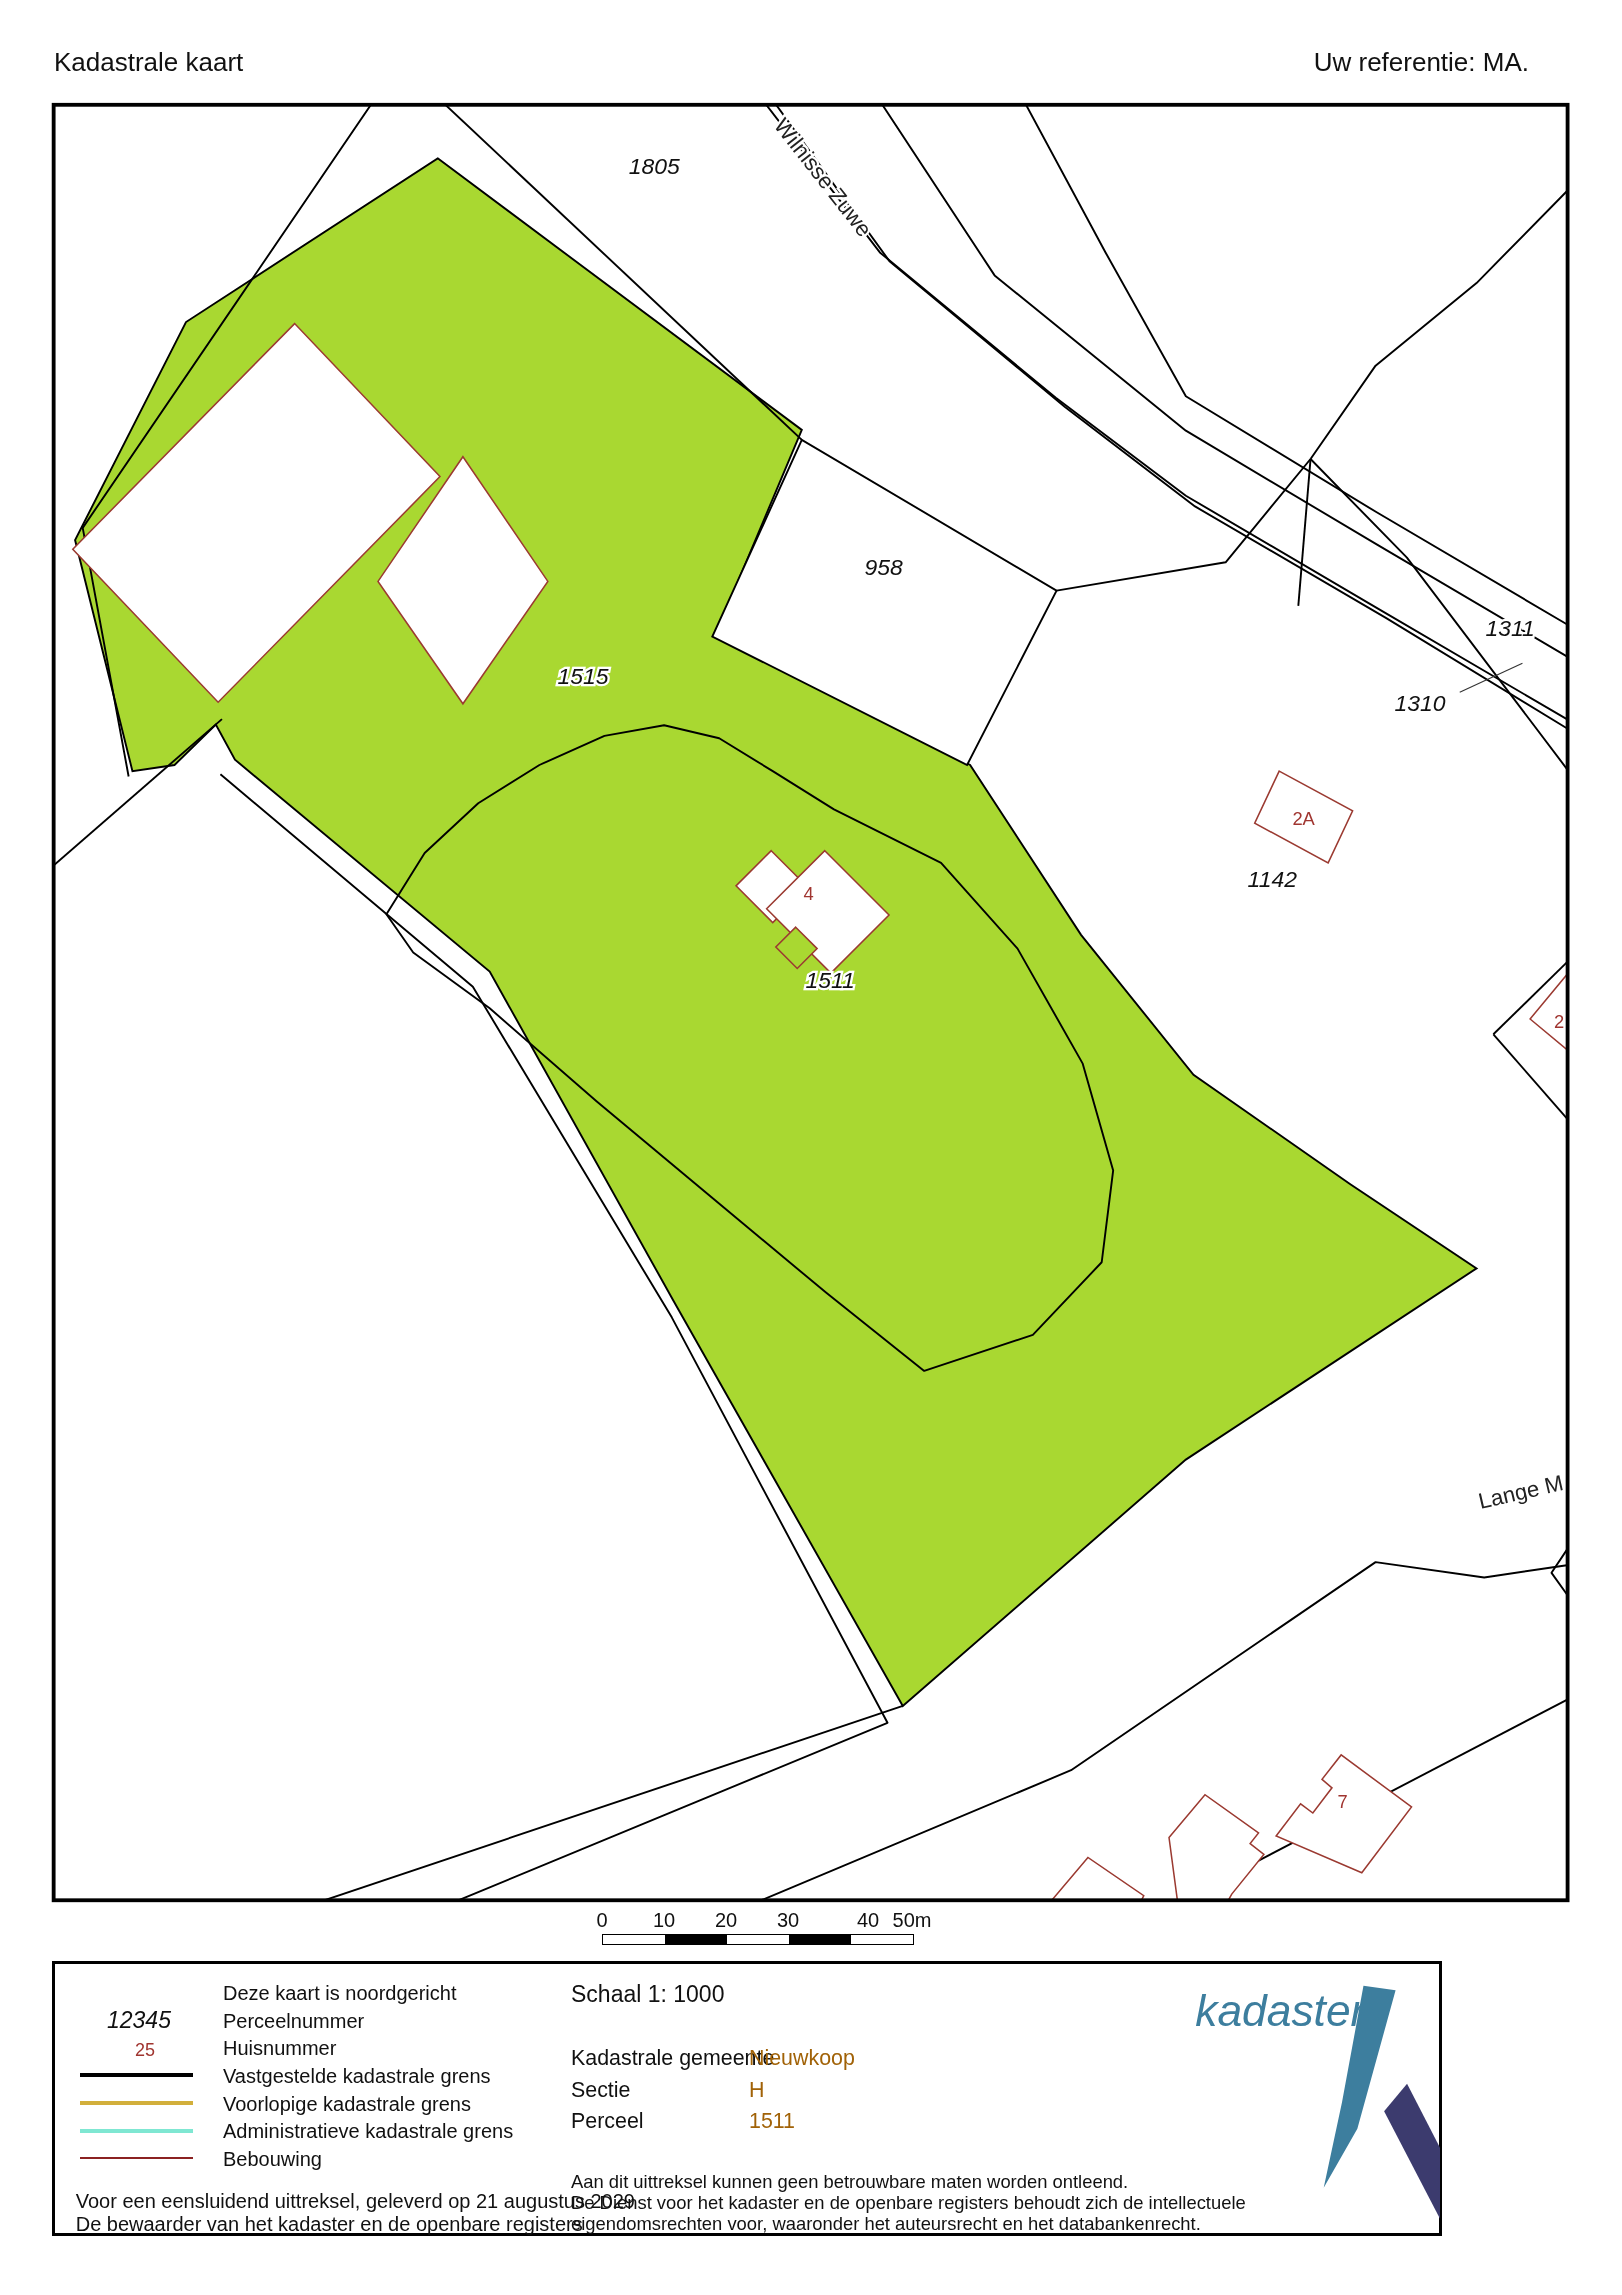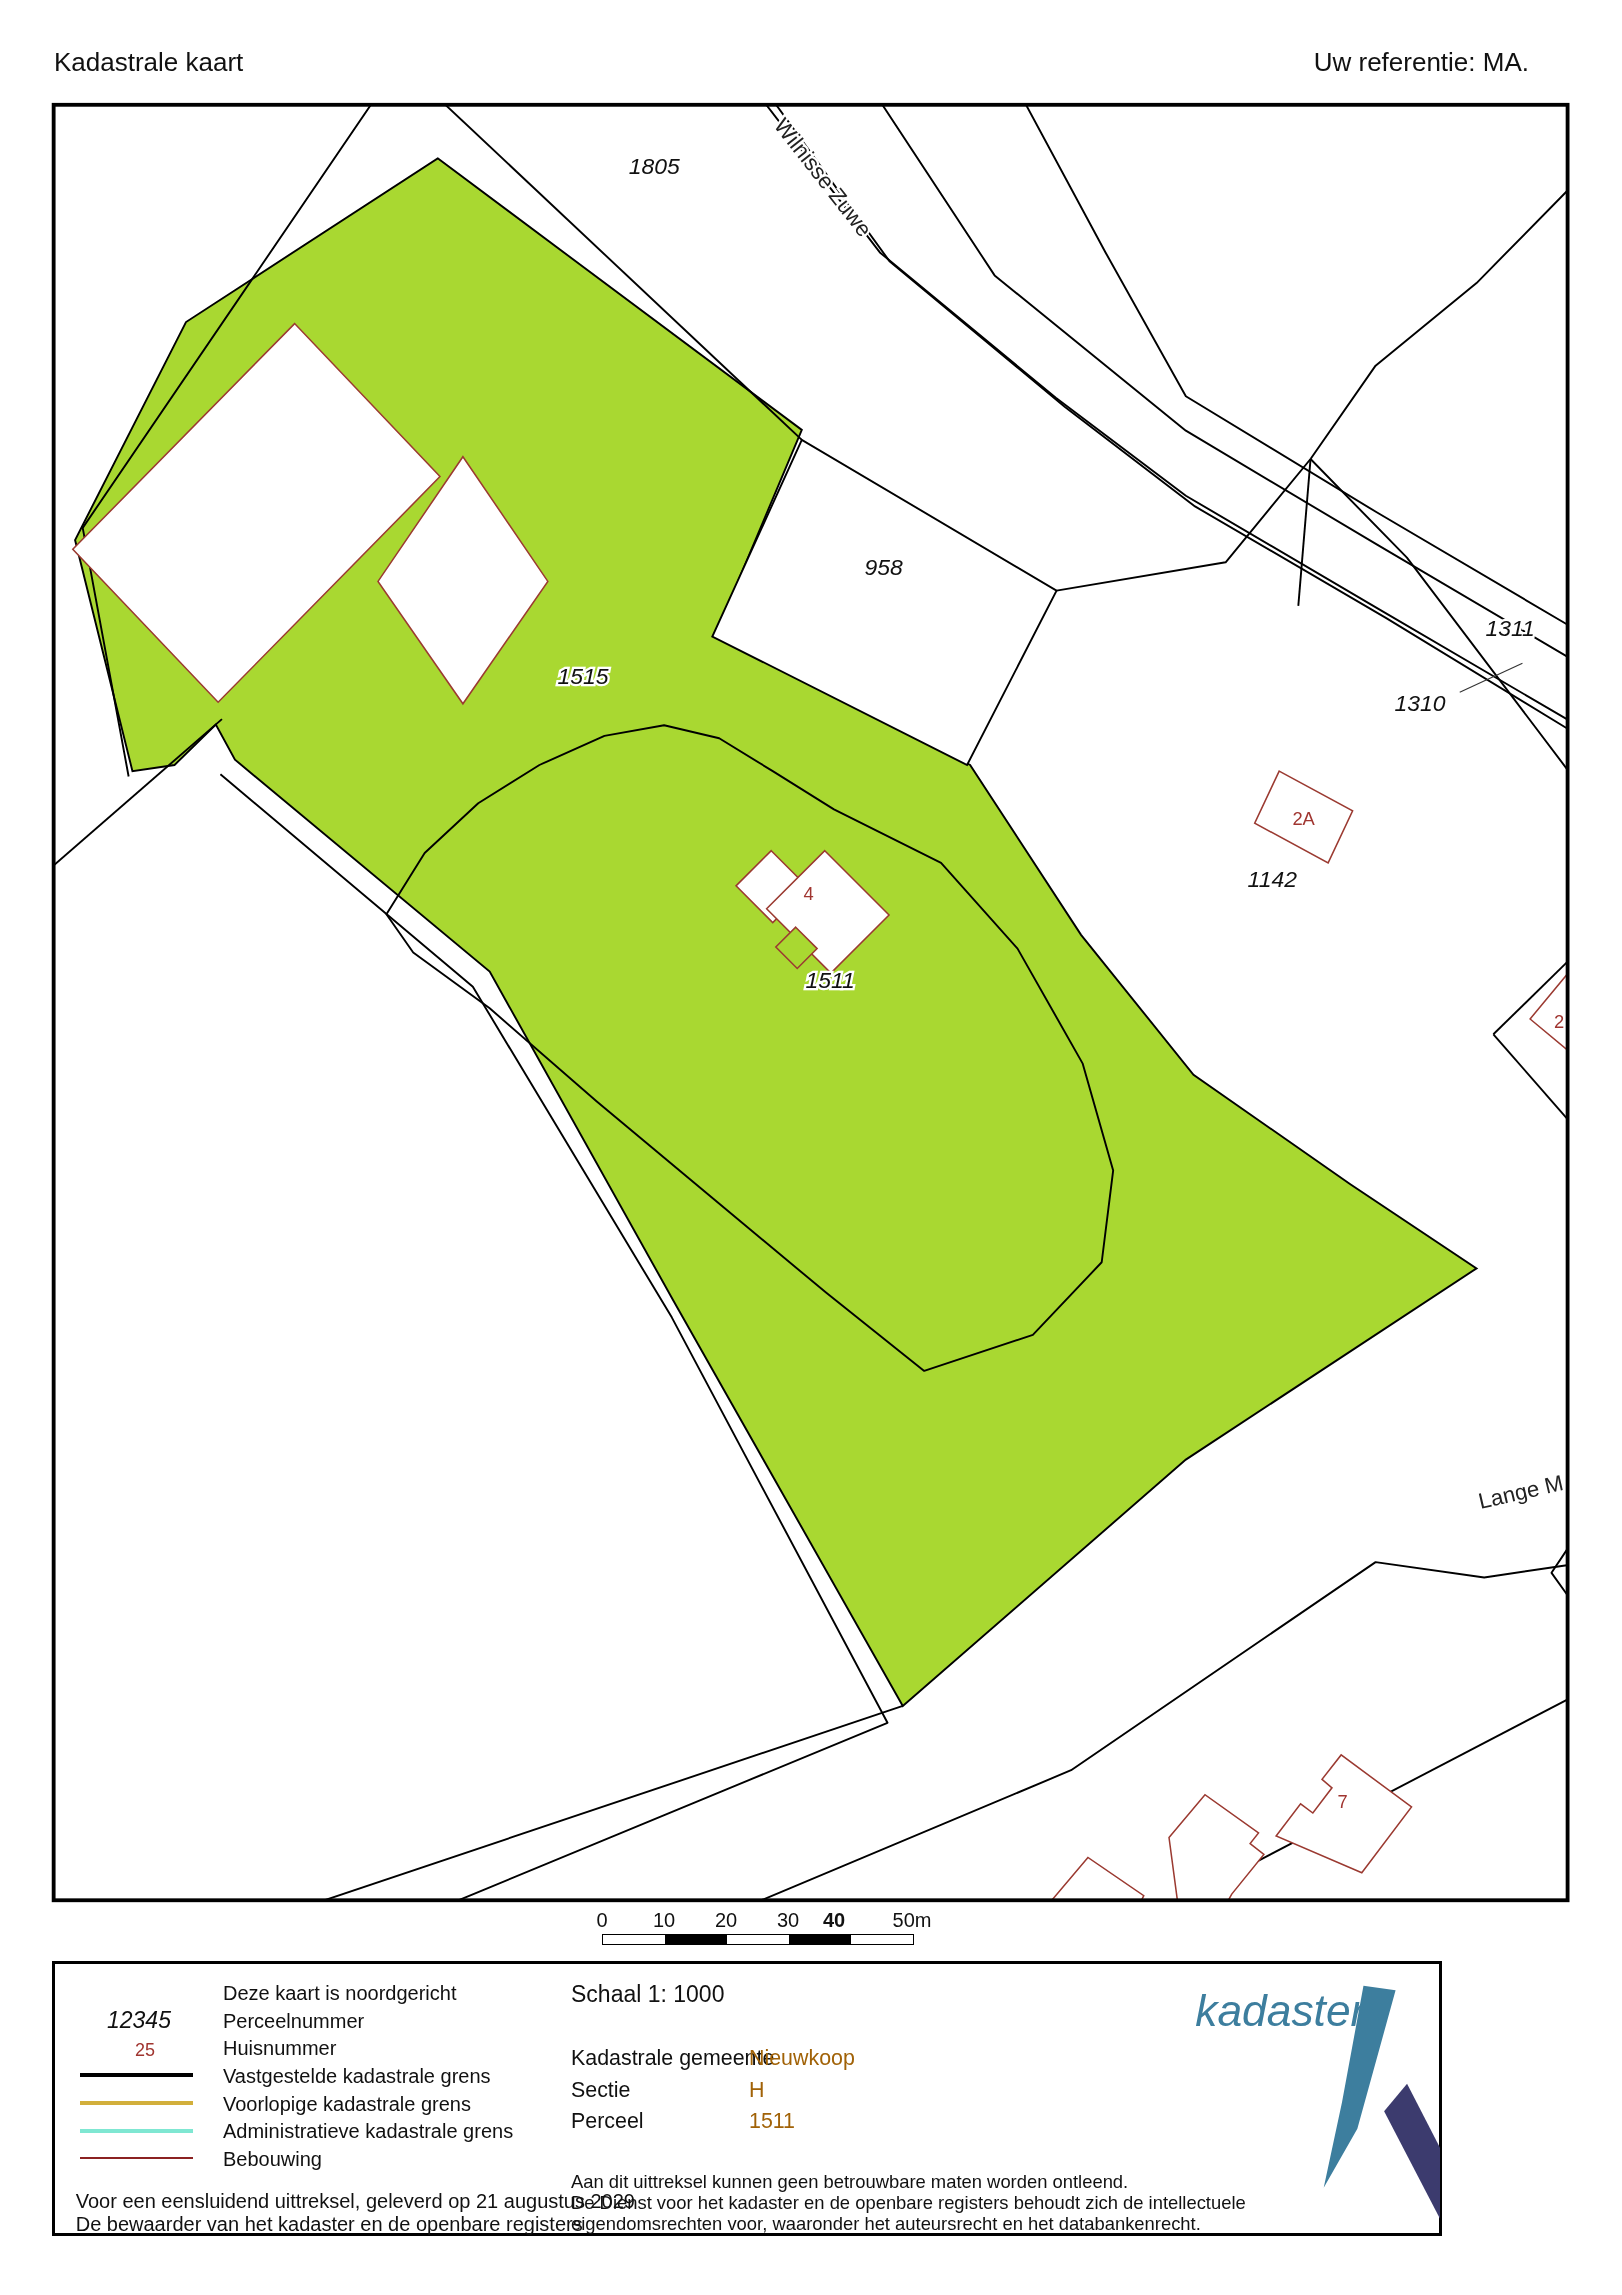--- a/index.html
+++ b/index.html
@@ -107,21 +107,21 @@
       <div class="seg b"></div>
       <div class="seg w"></div>
       <div class="seg b"></div>
       <div class="seg w"></div>
     </div>
   <div id="sb-labels">
       <div class="sb-num" style="left: 602px;">0</div>
       <div class="sb-num" style="left: 664px;">10</div>
       <div class="sb-num" style="left: 726px;">20</div>
       <div class="sb-num" style="left: 788px;">30</div>
-      <div class="sb-num" style="left: 834px; font-weight: bold;">40</div>
+      <div class="sb-num" style="left: 868px;">40</div>
       <div class="sb-num" style="left: 912px;">50m</div>
     </div>
 
   <div id="legend">
     <div class="leg-label" style="top:18.4px">Deze kaart is noordgericht</div>
     <div class="leg-key" style="top:43px;left:52px">12345</div>
     <div class="leg-label" style="top:46px">Perceelnummer</div>
     <div class="leg-key small" style="top:76px;left:80px">25</div>
     <div class="leg-label" style="top:73px">Huisnummer</div>
 

